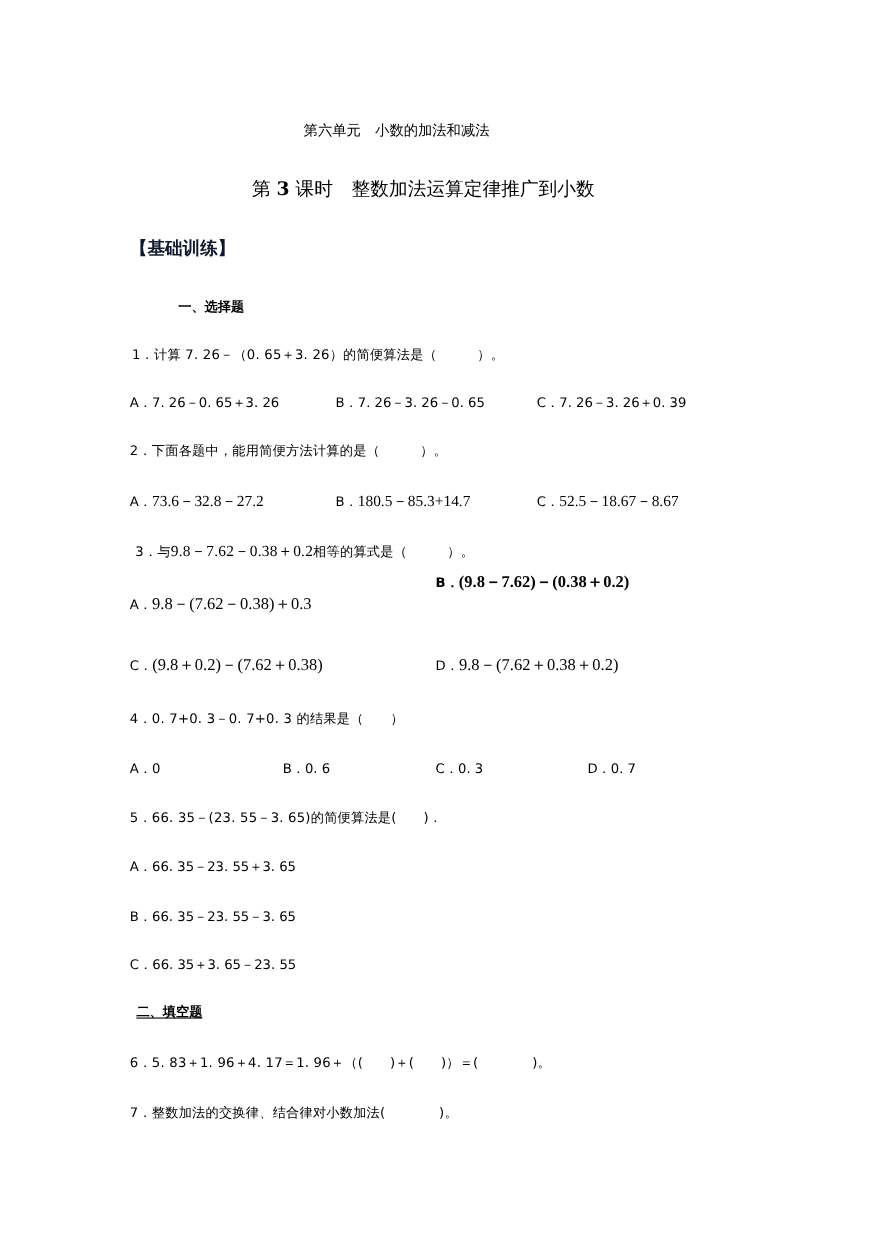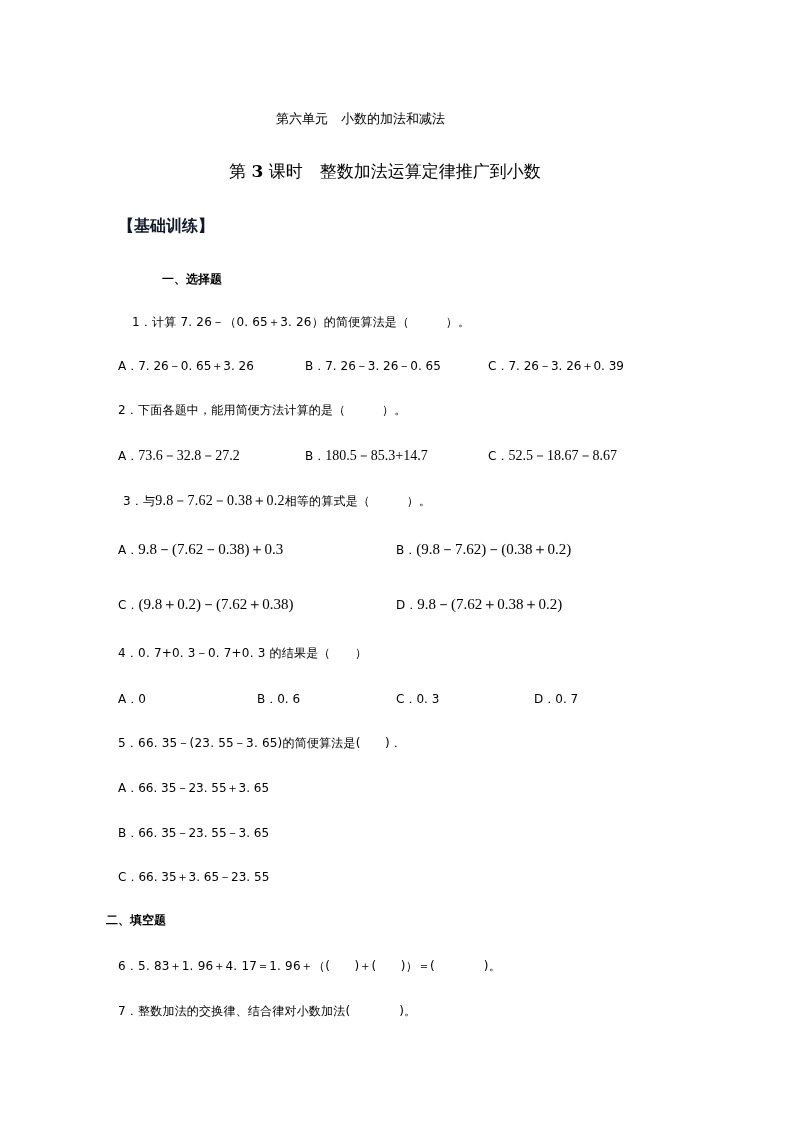--- a/index.html
+++ b/index.html
@@ -24,58 +24,58 @@
 <div class="abs title1">第六单元　小数的加法和减法</div>
 <div class="abs title2">
   <span>第</span>
   <b>3</b>
   <span>课时　整数加法运算定律推广到小数</span>
 </div>
 <div class="abs training">【基础训练】</div>
 
 <div class="abs section" style="left:118px;top:271px;margin-left:44px;">一、选择题</div>
 
-<div class="abs q" style="left:132px;top:314px;">
+<div class="abs q" style="left:120px;top:314px;">
   <span>1．</span><span>计算 7. 26－（0. 65＋3. 26）的简便算法是（　　　）。</span>
 </div>
 <div class="abs opt" style="left:118px;top:358px;"><span>A．</span><span>7. 26－0. 65＋3. 26</span></div>
 <div class="abs opt" style="left:305px;top:358px;"><span>B．</span><span>7. 26－3. 26－0. 65</span></div>
 <div class="abs opt" style="left:488px;top:358px;"><span>C．</span><span>7. 26－3. 26＋0. 39</span></div>
 
 <div class="abs q" style="left:118px;top:402px;">
   <span>2．</span><span>下面各题中，能用简便方法计算的是（　　　）。</span>
 </div>
 <div class="abs opt" style="left:118px;top:447px;"><span>A．</span><span class="math">73.6－32.8－27.2</span></div>
 <div class="abs opt" style="left:305px;top:447px;"><span>B．</span><span class="math">180.5－85.3+14.7</span></div>
 <div class="abs opt" style="left:488px;top:447px;"><span>C．</span><span class="math">52.5－18.67－8.67</span></div>
 
 <div class="abs q" style="left:123px;top:492px;">
   <span>3．</span><span>与</span><span class="math">9.8－7.62－0.38＋0.2</span><span>相等的算式是（　　　）。</span>
 </div>
 <div class="abs opt" style="left:118px;top:540px;"><span>A．</span><span class="mathbig">9.8－(7.62－0.38)＋0.3</span></div>
-<div class="abs opt" style="left:396px;top:540px;"><span>B．</span><span class="mathbig">(9.8－7.62)－(0.38＋0.2)</span></div>
+<div class="abs opt" style="left:396px;top:520px;font-weight:bold;"><span>B．</span><span class="mathbig">(9.8－7.62)－(0.38＋0.2)</span></div>
 <div class="abs opt" style="left:118px;top:595px;"><span>C．</span><span class="mathbig">(9.8＋0.2)－(7.62＋0.38)</span></div>
 <div class="abs opt" style="left:396px;top:595px;"><span>D．</span><span class="mathbig">9.8－(7.62＋0.38＋0.2)</span></div>
 
 <div class="abs q" style="left:118px;top:645px;">
   <span>4．</span><span>0. 7+0. 3－0. 7+0. 3 的结果是（　　）</span>
 </div>
 <div class="abs opt" style="left:118px;top:691px;"><span>A．</span><span>0</span></div>
 <div class="abs opt" style="left:257px;top:691px;"><span>B．</span><span>0. 6</span></div>
 <div class="abs opt" style="left:396px;top:691px;"><span>C．</span><span>0. 3</span></div>
 <div class="abs opt" style="left:534px;top:691px;"><span>D．</span><span>0. 7</span></div>
 
 <div class="abs q" style="left:118px;top:735px;">
   <span>5．</span><span>66. 35－(23. 55－3. 65)的简便算法是(　　)．</span>
 </div>
 <div class="abs opt" style="left:118px;top:780px;"><span>A．</span><span>66. 35－23. 55＋3. 65</span></div>
 <div class="abs opt" style="left:118px;top:825px;"><span>B．</span><span>66. 35－23. 55－3. 65</span></div>
 <div class="abs opt" style="left:118px;top:869px;"><span>C．</span><span>66. 35＋3. 65－23. 55</span></div>
 
-<div class="abs section" style="left:106px;top:912px;">二、填空题</div>
+<div class="abs section" style="left:124px;top:912px;text-decoration:underline;">二、填空题</div>
 
 <div class="abs q" style="left:118px;top:958px;">
   <span>6．</span><span>5. 83＋1. 96＋4. 17＝1. 96＋（(　　)＋(　　)）＝(　　　　)。</span>
 </div>
 
 <div class="abs q" style="left:118px;top:1003px;">
   <span>7．</span><span>整数加法的交换律、结合律对小数加法(　　　　)。</span>
 </div>
 
 </body></html>

